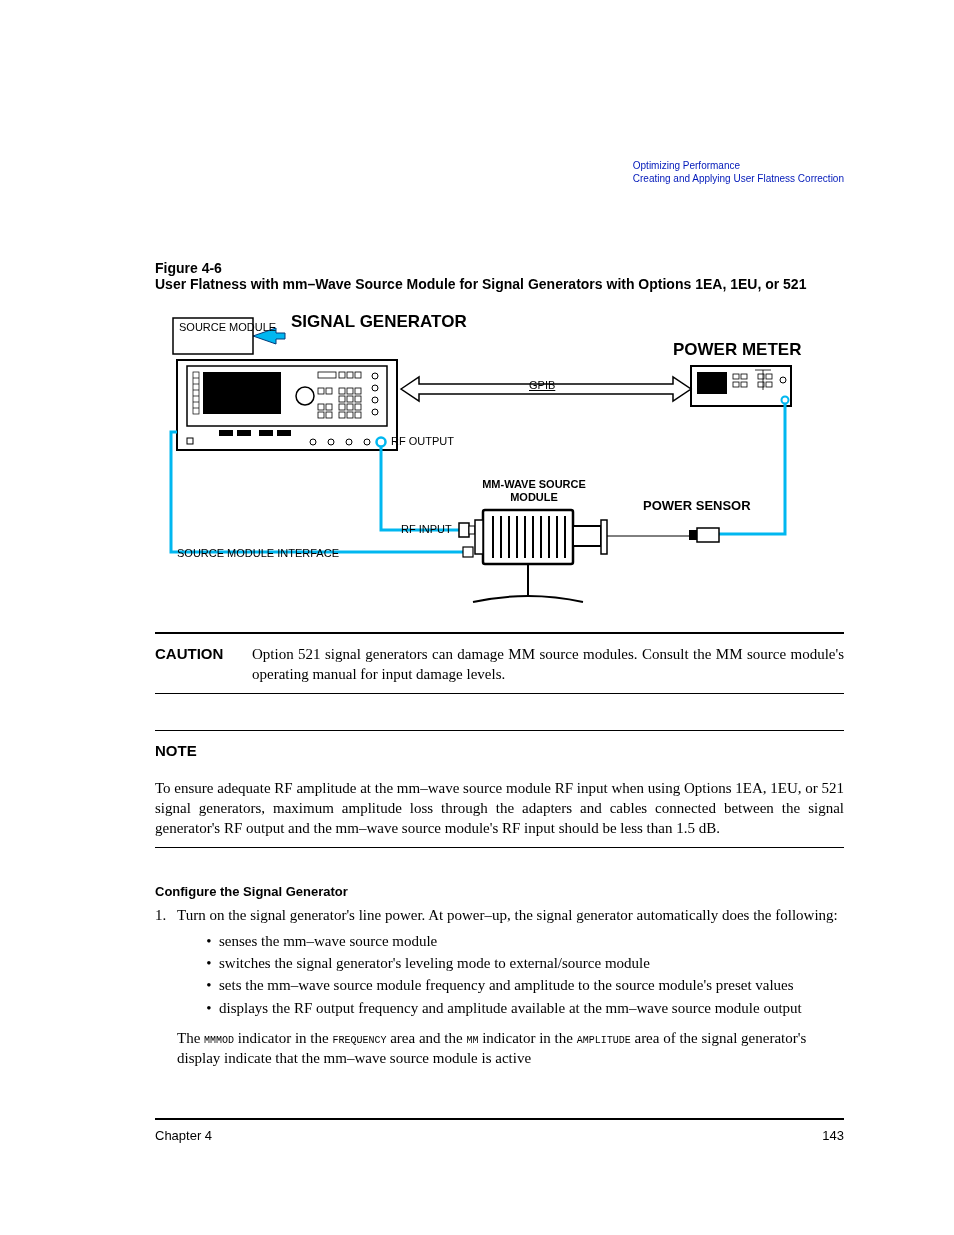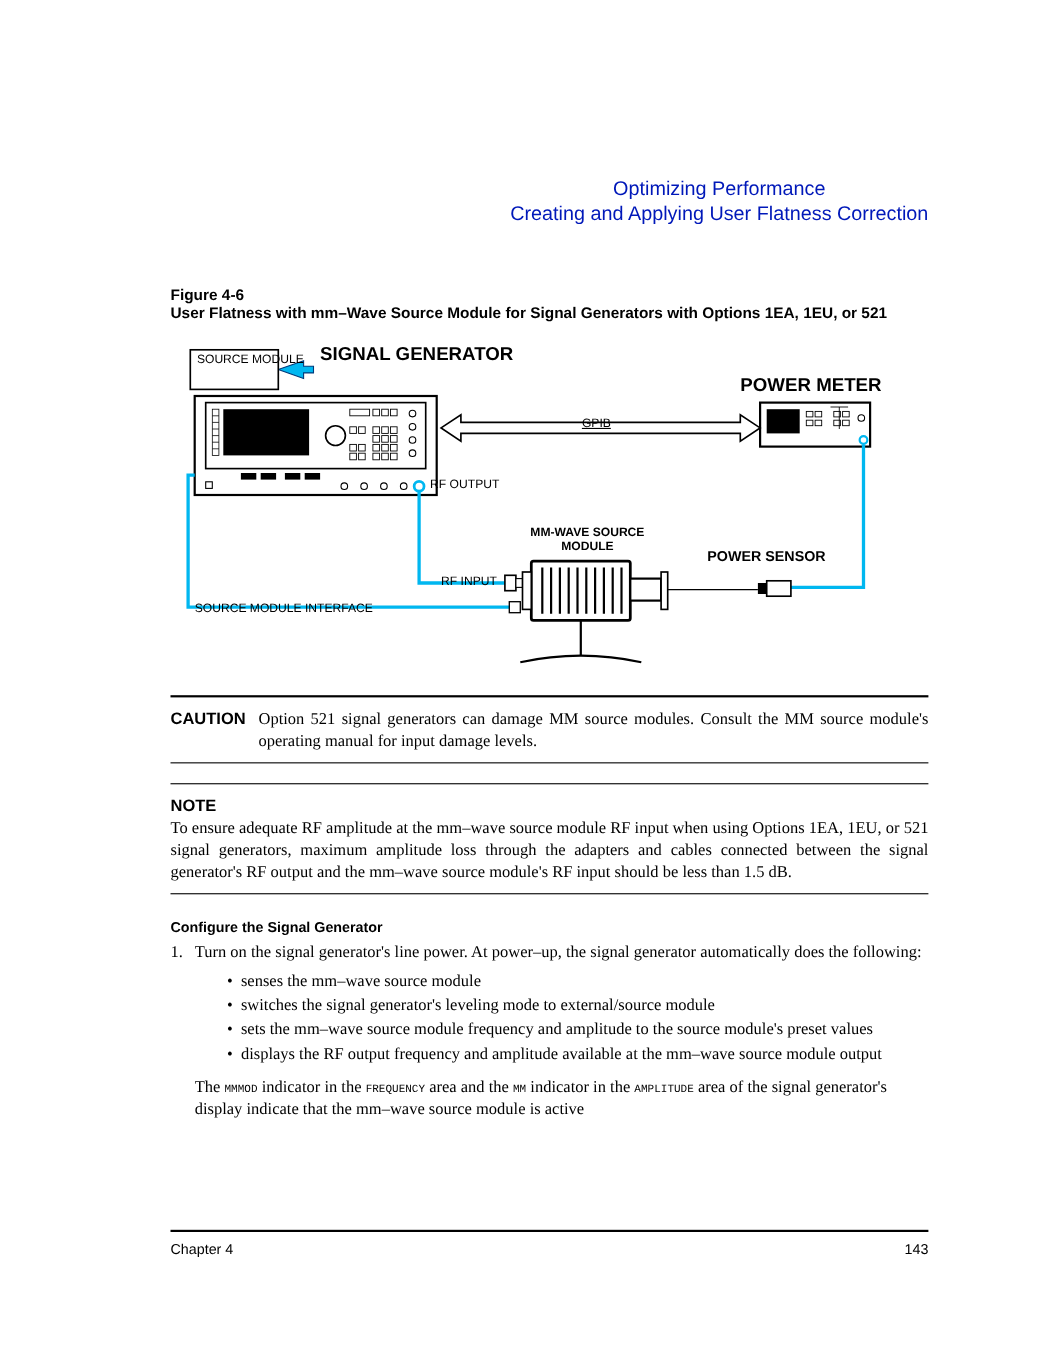--- a/index.html
+++ b/index.html
@@ -14,23 +14,23 @@
     width: 954px;
     height: 1235px;
     position: relative;
     box-sizing: border-box;
     padding: 160px 110px 95px 155px;
   }
   .header {
     position: absolute;
     top: 160px;
     right: 110px;
-    text-align: center;
-    font-family: Arial, Helvetica, sans-serif;
-    font-size: 18px;
+    text-align: left;
+    font-family: Arial, Helvetica, sans-serif;
+    font-size: 10px;
     color: #0018b9;
     line-height: 1.25;
   }
   .figure-block {
     margin-top: 100px;
   }
   .figure-title-row {
     display: flex;
     font-family: Arial, Helvetica, sans-serif;
     font-weight: bold;
@@ -62,22 +62,23 @@
   }
   .diag-text.big { font-size: 17px; }
   .diag-text.small { font-size: 11px; font-weight: normal; }
   .block {
     border-top: 2px solid #000;
     border-bottom: 1px solid #000;
     padding: 10px 0 8px 0;
     display: flex;
     font-size: 15px;
     line-height: 1.35;
-    margin-bottom: 18px;
+    margin-bottom: 36px;
     text-align: justify;
+    gap: 17px;
   }
   .block.note {
     border-top: 1px solid #000;
     flex-direction: column;
   }
   .block .label {
     font-family: Arial, Helvetica, sans-serif;
     font-weight: bold;
     width: 80px;
     flex: none;

